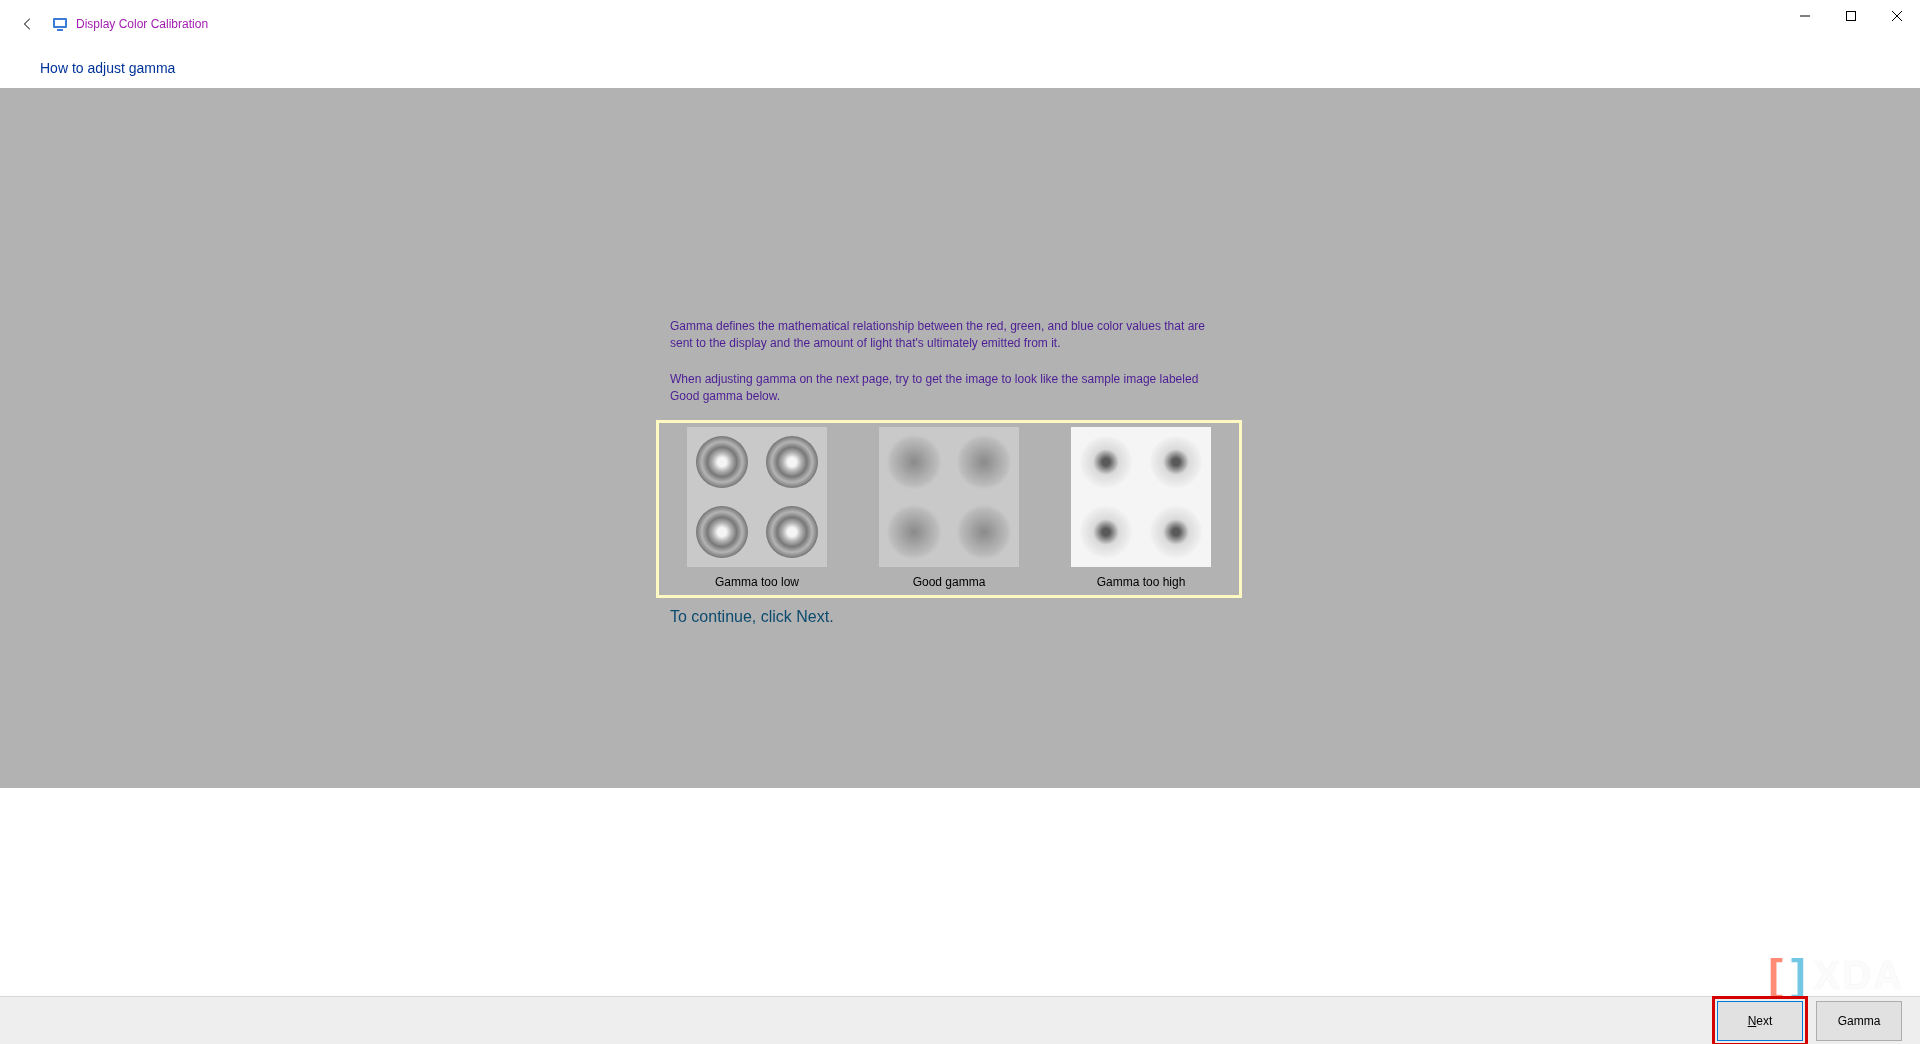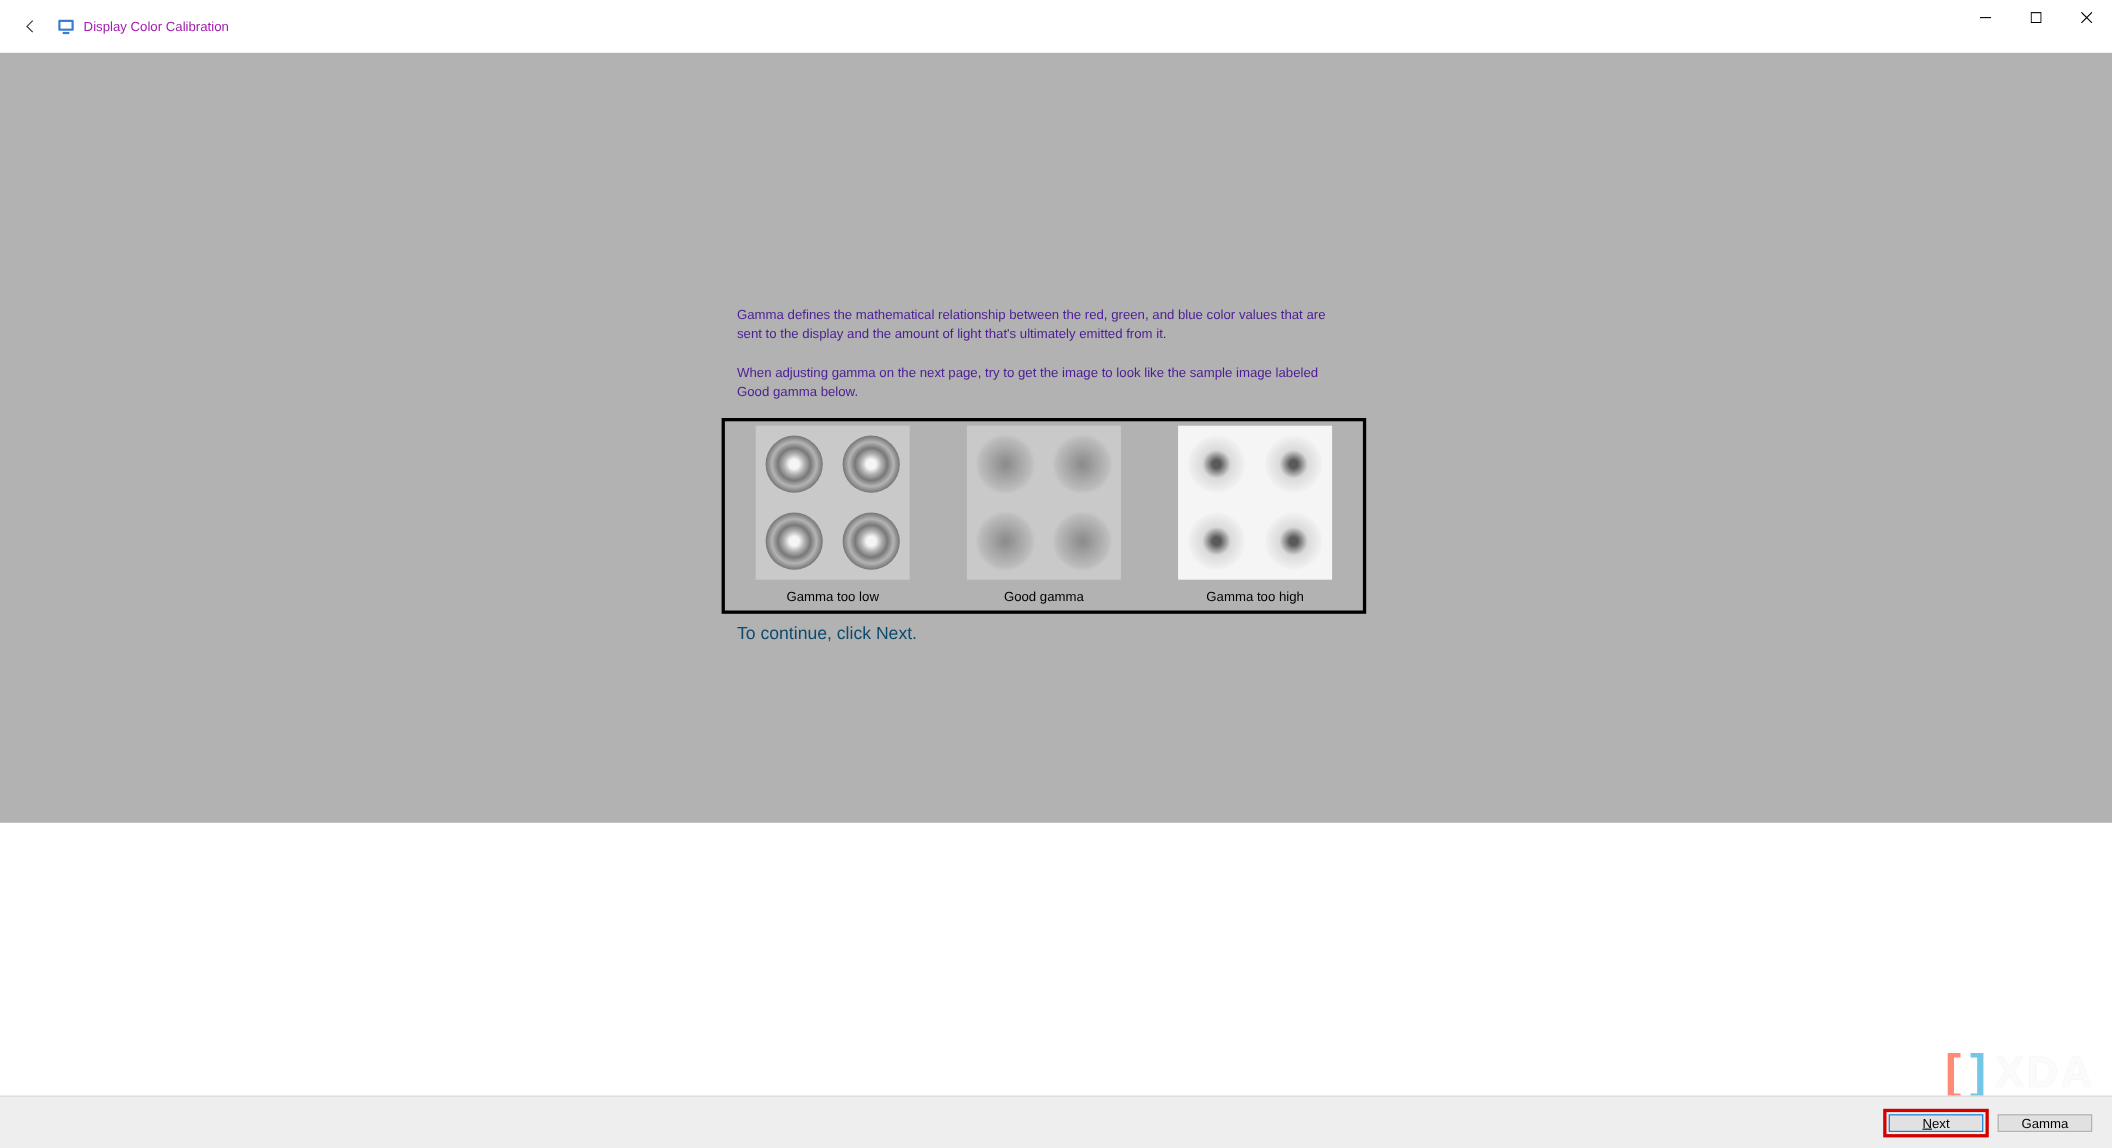--- a/index.html
+++ b/index.html
@@ -19,39 +19,39 @@
   
   .subtitle-bar { height: 40px; display: flex; align-items: center; padding-left: 40px; background: #ffffff; }
   .subtitle { color: #003399; font-size: 14px; }
   
   
   .main { width: 100%; height: 700px; background: #b2b2b2; position: relative; }
   .content { position: absolute; left: 670px; top: 230px; width: 560px; }
   .para { font-size: 12px; color: #4c1d95; line-height: 1.45; margin-bottom: 18px; }
   
   
-  .sample-row-wrap { border: 3px solid #000000; padding: 4px 10px 6px 10px; margin-top: -4px; margin-left: -14px; width: 586px; }
+  .sample-row-wrap { border: 3px solid #fef9c3; padding: 4px 10px 6px 10px; margin-top: -4px; margin-left: -14px; width: 586px; }
   .sample-row { display: flex; justify-content: space-between; }
   .sample { width: 176px; display: flex; flex-direction: column; align-items: center; }
   .sample-img { width: 140px; height: 140px; background: #c9c9c9; position: relative; display: grid; grid-template-columns: 1fr 1fr; grid-template-rows: 1fr 1fr; place-items: center; }
   .sample-img.white-bg { background: #f5f5f5; }
   .dot { width: 52px; height: 52px; border-radius: 50%; position: relative; }
   
   .dot.low { background: radial-gradient(circle, #f5f5f5 0%, #f5f5f5 12%, rgba(180,180,180,1) 25%, rgba(120,120,120,1) 40%, rgba(180,180,180,1) 55%, rgba(120,120,120,1) 70%, rgba(201,201,201,1) 90%); }
   
   .dot.good { background: radial-gradient(circle, rgba(130,130,130,0.9) 0%, rgba(150,150,150,0.7) 35%, rgba(201,201,201,0) 80%); filter: blur(1px); }
   
   .dot.high { background: radial-gradient(circle, rgba(90,90,90,1) 0%, rgba(90,90,90,1) 10%, rgba(200,200,200,0.6) 35%, rgba(245,245,245,0) 75%); }
   .sample-label { font-size: 12px; color: #000; margin-top: 8px; }
   
   .continue { font-size: 16px; color: #0c4a6e; margin-top: 10px; }
   
   
   .footer { position: absolute; bottom: 0; left: 0; width: 100%; height: 48px; background: #eeeeee; border-top: 1px solid #d9d9d9; display: flex; align-items: center; justify-content: flex-end; padding-right: 18px; gap: 8px; }
-  .btn { min-width: 86px; height: 16px; background: #e1e1e1; border: 1px solid #adadad; font-size: 12px; color: #000; display: inline-flex; align-items: center; justify-content: center; }
+  .btn { min-width: 86px; height: 40px; background: #e1e1e1; border: 1px solid #adadad; font-size: 12px; color: #000; display: inline-flex; align-items: center; justify-content: center; }
   .btn.default { background: #e1e1e1; border: 1px solid #0078d7; }
   .btn .underline { text-decoration: underline; }
   .next-highlight { border: 3px solid #d40000; padding: 2px; display: inline-flex; }
   
   
   .watermark { position: absolute; right: 16px; bottom: 44px; opacity: 0.65; font-family: Arial, sans-serif; font-weight: 900; font-size: 40px; letter-spacing: 2px; color: rgba(255,255,255,0.85); display: flex; align-items: center; gap: 6px; pointer-events: none; }
   .wm-bracket-l { color: #ff4d2e; font-weight: 900; font-size: 44px; }
   .wm-bracket-r { color: #2aa8d8; font-weight: 900; font-size: 44px; }
   .wm-text { text-shadow: 0 0 1px rgba(0,0,0,0.2); }
   
@@ -91,20 +91,23 @@
       </div>
       <div class="win-btn">
         <svg viewBox="0 0 10 10">
             <line x1="0" y1="0" x2="10" y2="10" stroke="#000" stroke-width="1"></line>
             <line x1="10" y1="0" x2="0" y2="10" stroke="#000" stroke-width="1"></line>
           </svg>
       </div>
     </div>
   </div>
 
+  <div class="subtitle-bar">
+    <span class="subtitle">How to adjust gamma</span>
+  </div>
 
   <div class="body-area">
     <div class="main">
       <div class="content">
         <p class="para">Gamma defines the mathematical relationship between the red, green, and blue color values that are sent to the display and the amount of light that's ultimately emitted from it.</p>
         <p class="para">When adjusting gamma on the next page, try to get the image to look like the sample image labeled Good gamma below.</p>
 
         <div class="sample-row-wrap">
           <div class="sample-row">
             <div class="sample">

